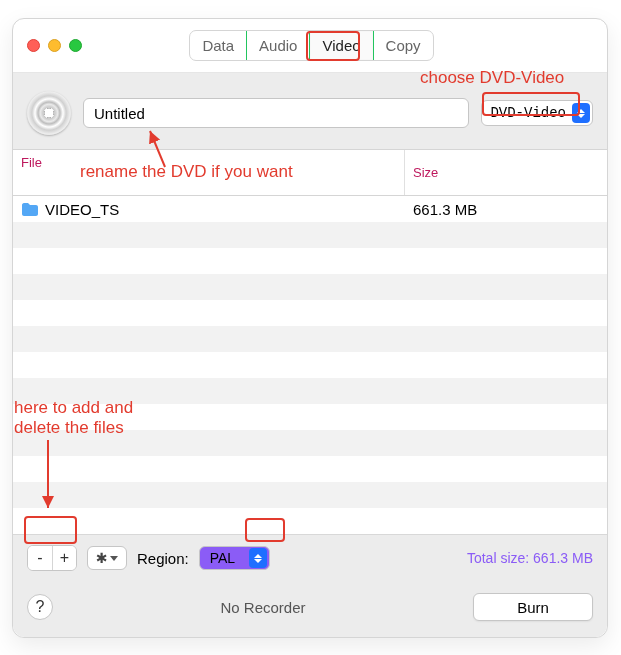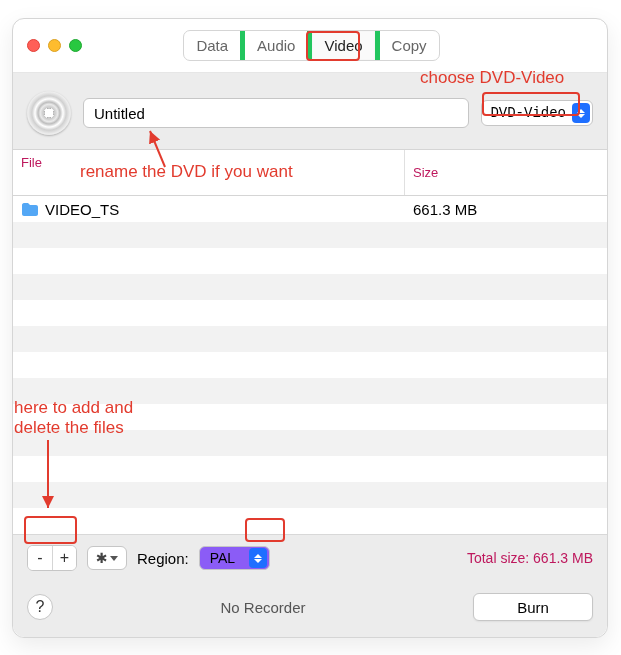--- a/index.html
+++ b/index.html
@@ -43,21 +43,21 @@
       background: #fff;
     }
     .seg button {
       border: none;
       background: transparent;
       padding: 6px 12px;
       font-size: 15px;
       color: #666;
       cursor: pointer;
     }
-    .seg button + button { border-left: 5px solid #22c55e; }
+    .seg button + button { border-left: 1px solid #22c55e; }
     .seg button.active {
       color: #222;
       background: #fafafa;
       box-shadow: inset 0 0 2px rgba(0,0,0,0.05);
     }
     .top-panel {
       background: #ececec;
       padding: 18px 14px 14px;
       display: flex;
       align-items: center;
@@ -162,21 +162,21 @@
       display: flex;
       align-items: center;
       background: #8b5cf6;
       border: 1px solid #c6c6c6;
       border-radius: 6px;
       height: 24px;
       padding: 0 2px 0 10px;
       font-size: 14px;
       gap: 14px;
     }
-    .total { margin-left: auto; font-size: 14px; color: #be185d; }
+    .total { margin-left: auto; font-size: 14px; color: #8b5cf6; }
     .footer {
       background: #ececec;
       padding: 12px 14px 16px;
       display: flex;
       align-items: center;
       gap: 12px;
       border-bottom-left-radius: 12px;
       border-bottom-right-radius: 12px;
     }
     .help-btn {

